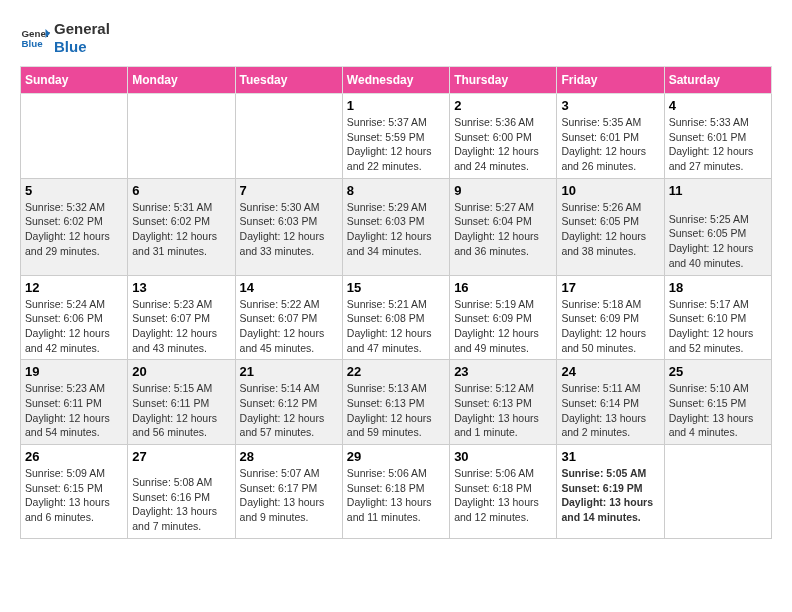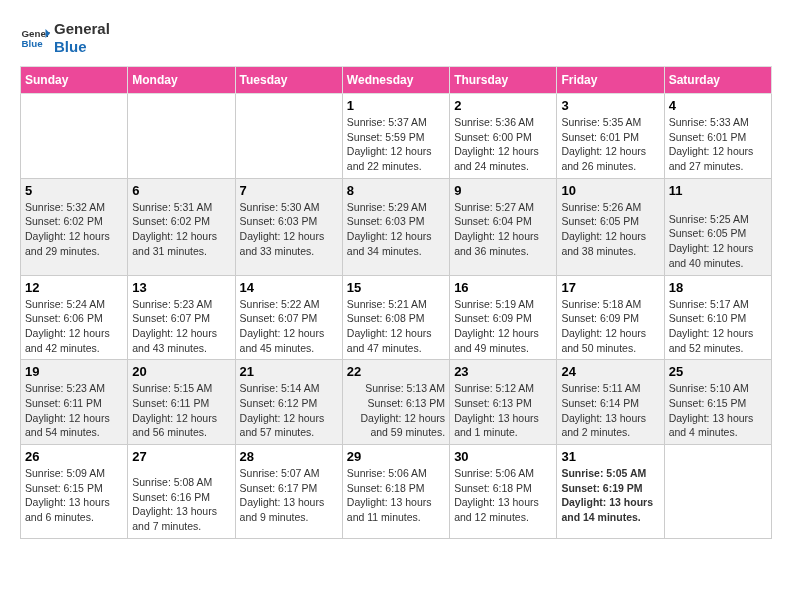--- a/index.html
+++ b/index.html
@@ -262,21 +262,21 @@
         </td>
         <td>
           <span class="day-number">21</span>
           <div class="cell-text" style="white-space: pre-line;">Sunrise: 5:14 AM
 Sunset: 6:12 PM
 Daylight: 12 hours
 and 57 minutes.</div>
         </td>
         <td>
           <span class="day-number">22</span>
-          <div class="cell-text" style="white-space: pre-line; text-align: right;">Sunrise: 5:13 AM
+          <div class="cell-text" style="white-space: pre-line;">Sunrise: 5:13 AM
 Sunset: 6:13 PM
 Daylight: 12 hours
 and 59 minutes.</div>
         </td>
         <td>
           <span class="day-number">23</span>
           <div class="cell-text" style="white-space: pre-line;">Sunrise: 5:12 AM
 Sunset: 6:13 PM
 Daylight: 13 hours
 and 1 minute.</div>

